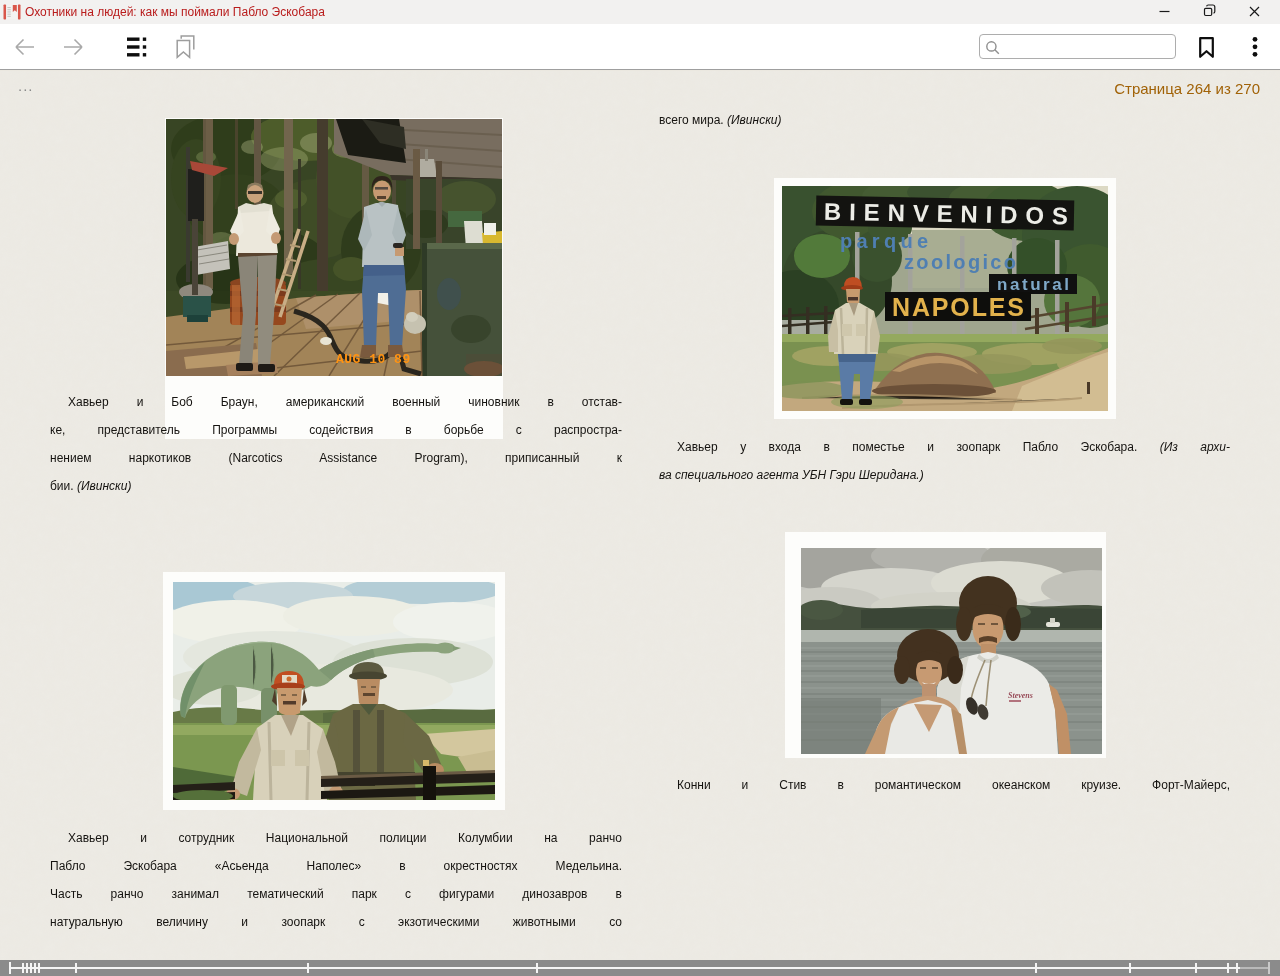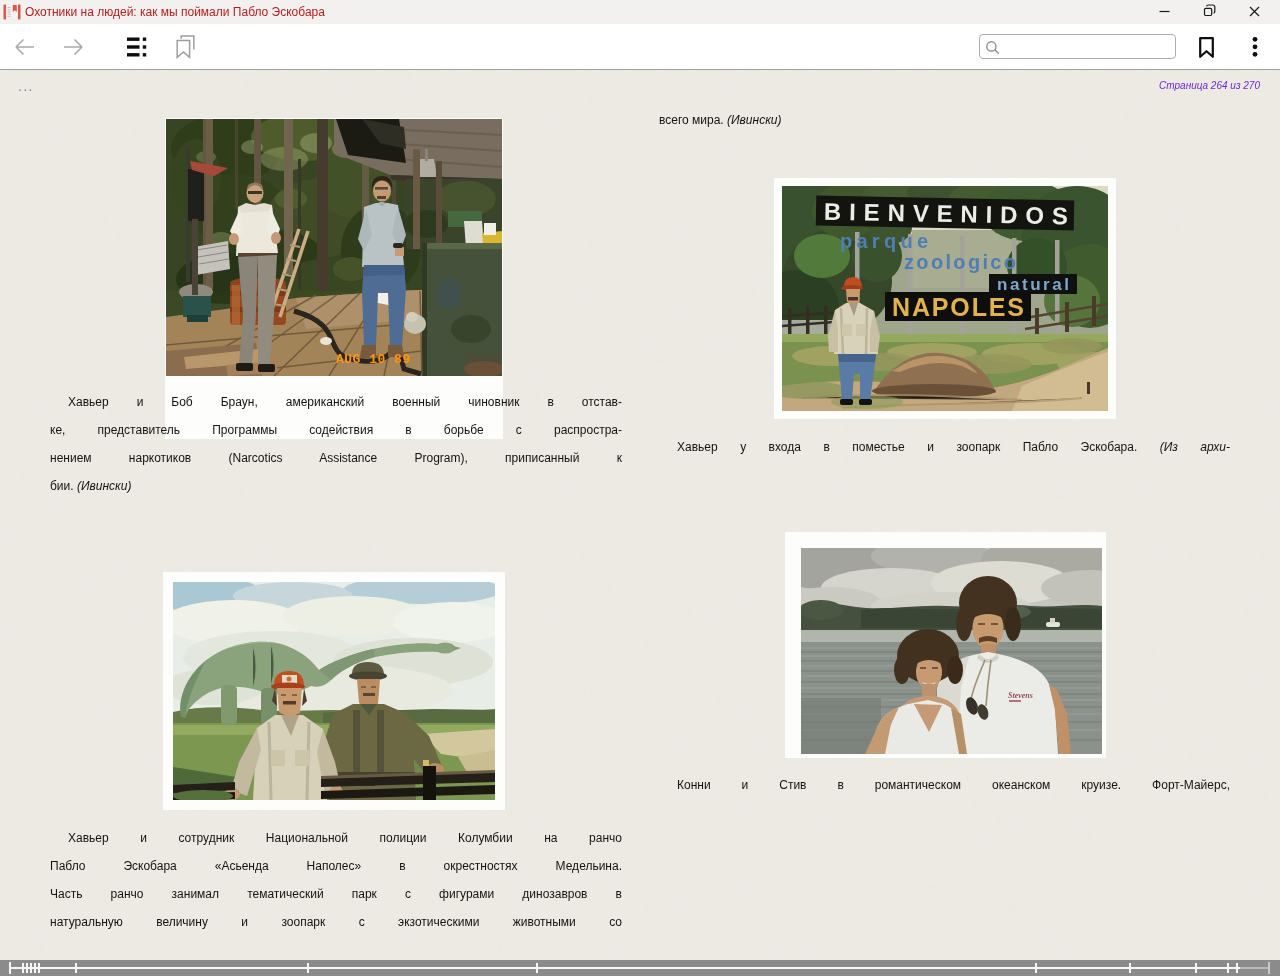--- a/index.html
+++ b/index.html
@@ -14,21 +14,21 @@
 
   
   #toolbar { position:absolute; left:0; top:24px; width:1280px; height:46px; background:#ffffff; border-bottom:1px solid #9f9f9f; }
   .tbico { position:absolute; top:0; }
   #searchbox { position:absolute; left:979px; top:10px; width:197px; height:25px; border:1px solid #adadad; border-radius:4px; background:#fff; }
 
   
   #page { position:absolute; left:0; top:71px; width:1280px; height:905px; background:#ebe8e0; }
   #texture { position:absolute; left:0; top:0; width:1280px; height:905px; opacity:0.5; }
   #crumbs { position:absolute; left:18px; top:6px; color:#8a8a8a; font-size:15px; letter-spacing:1px; }
-  #pagenum { position:absolute; right:20px; top:9px; color:#6d28d9; font-size:10px;font-style:italic; }
+  #pagenum { position:absolute; right:20px; top:9px; color:#a16207; font-size:15px; }
 
   .cap { position:absolute; font-size:12px; line-height:28px; color:#151310; width:572px; }
   .cap div { text-align:justify; text-align-last:justify; }
   .cap div.last { text-align-last:left; }
   .cap div.ind { text-indent:18px; }
 
   .photo { position:absolute; background:#fdfdfb; }
   .photo svg { display:block; }
 
   
@@ -572,20 +572,21 @@
       <div>Часть ранчо занимал тематический парк с фигурами динозавров в</div>
       <div>натуральную величину и зоопарк с экзотическими животными со</div>
     </div>
 
     <div class="cap" style="left:659px; top:35px; width:571px;">
       <div class="last">всего мира. <i>(Ивински)</i></div>
     </div>
 
     <div class="cap" style="left:659px; top:362px; width:571px;">
       <div class="ind">Хавьер у входа в поместье и зоопарк Пабло Эскобара. <i>(Из архи-</i></div>
+      <div class="last"><i>ва специального агента УБН Гэри Шеридана.)</i></div>
     </div>
 
     <div class="cap" style="left:659px; top:700px; width:571px;">
       <div class="ind">Конни и Стив в романтическом океанском круизе. Форт-Майерс,</div>
     </div>
 
     <div id="pbar">
       <div id="pline"></div>
       <div id="pline2"></div>
       <div class="tick" style="left:9px; top:2px; height:12px;"></div>

